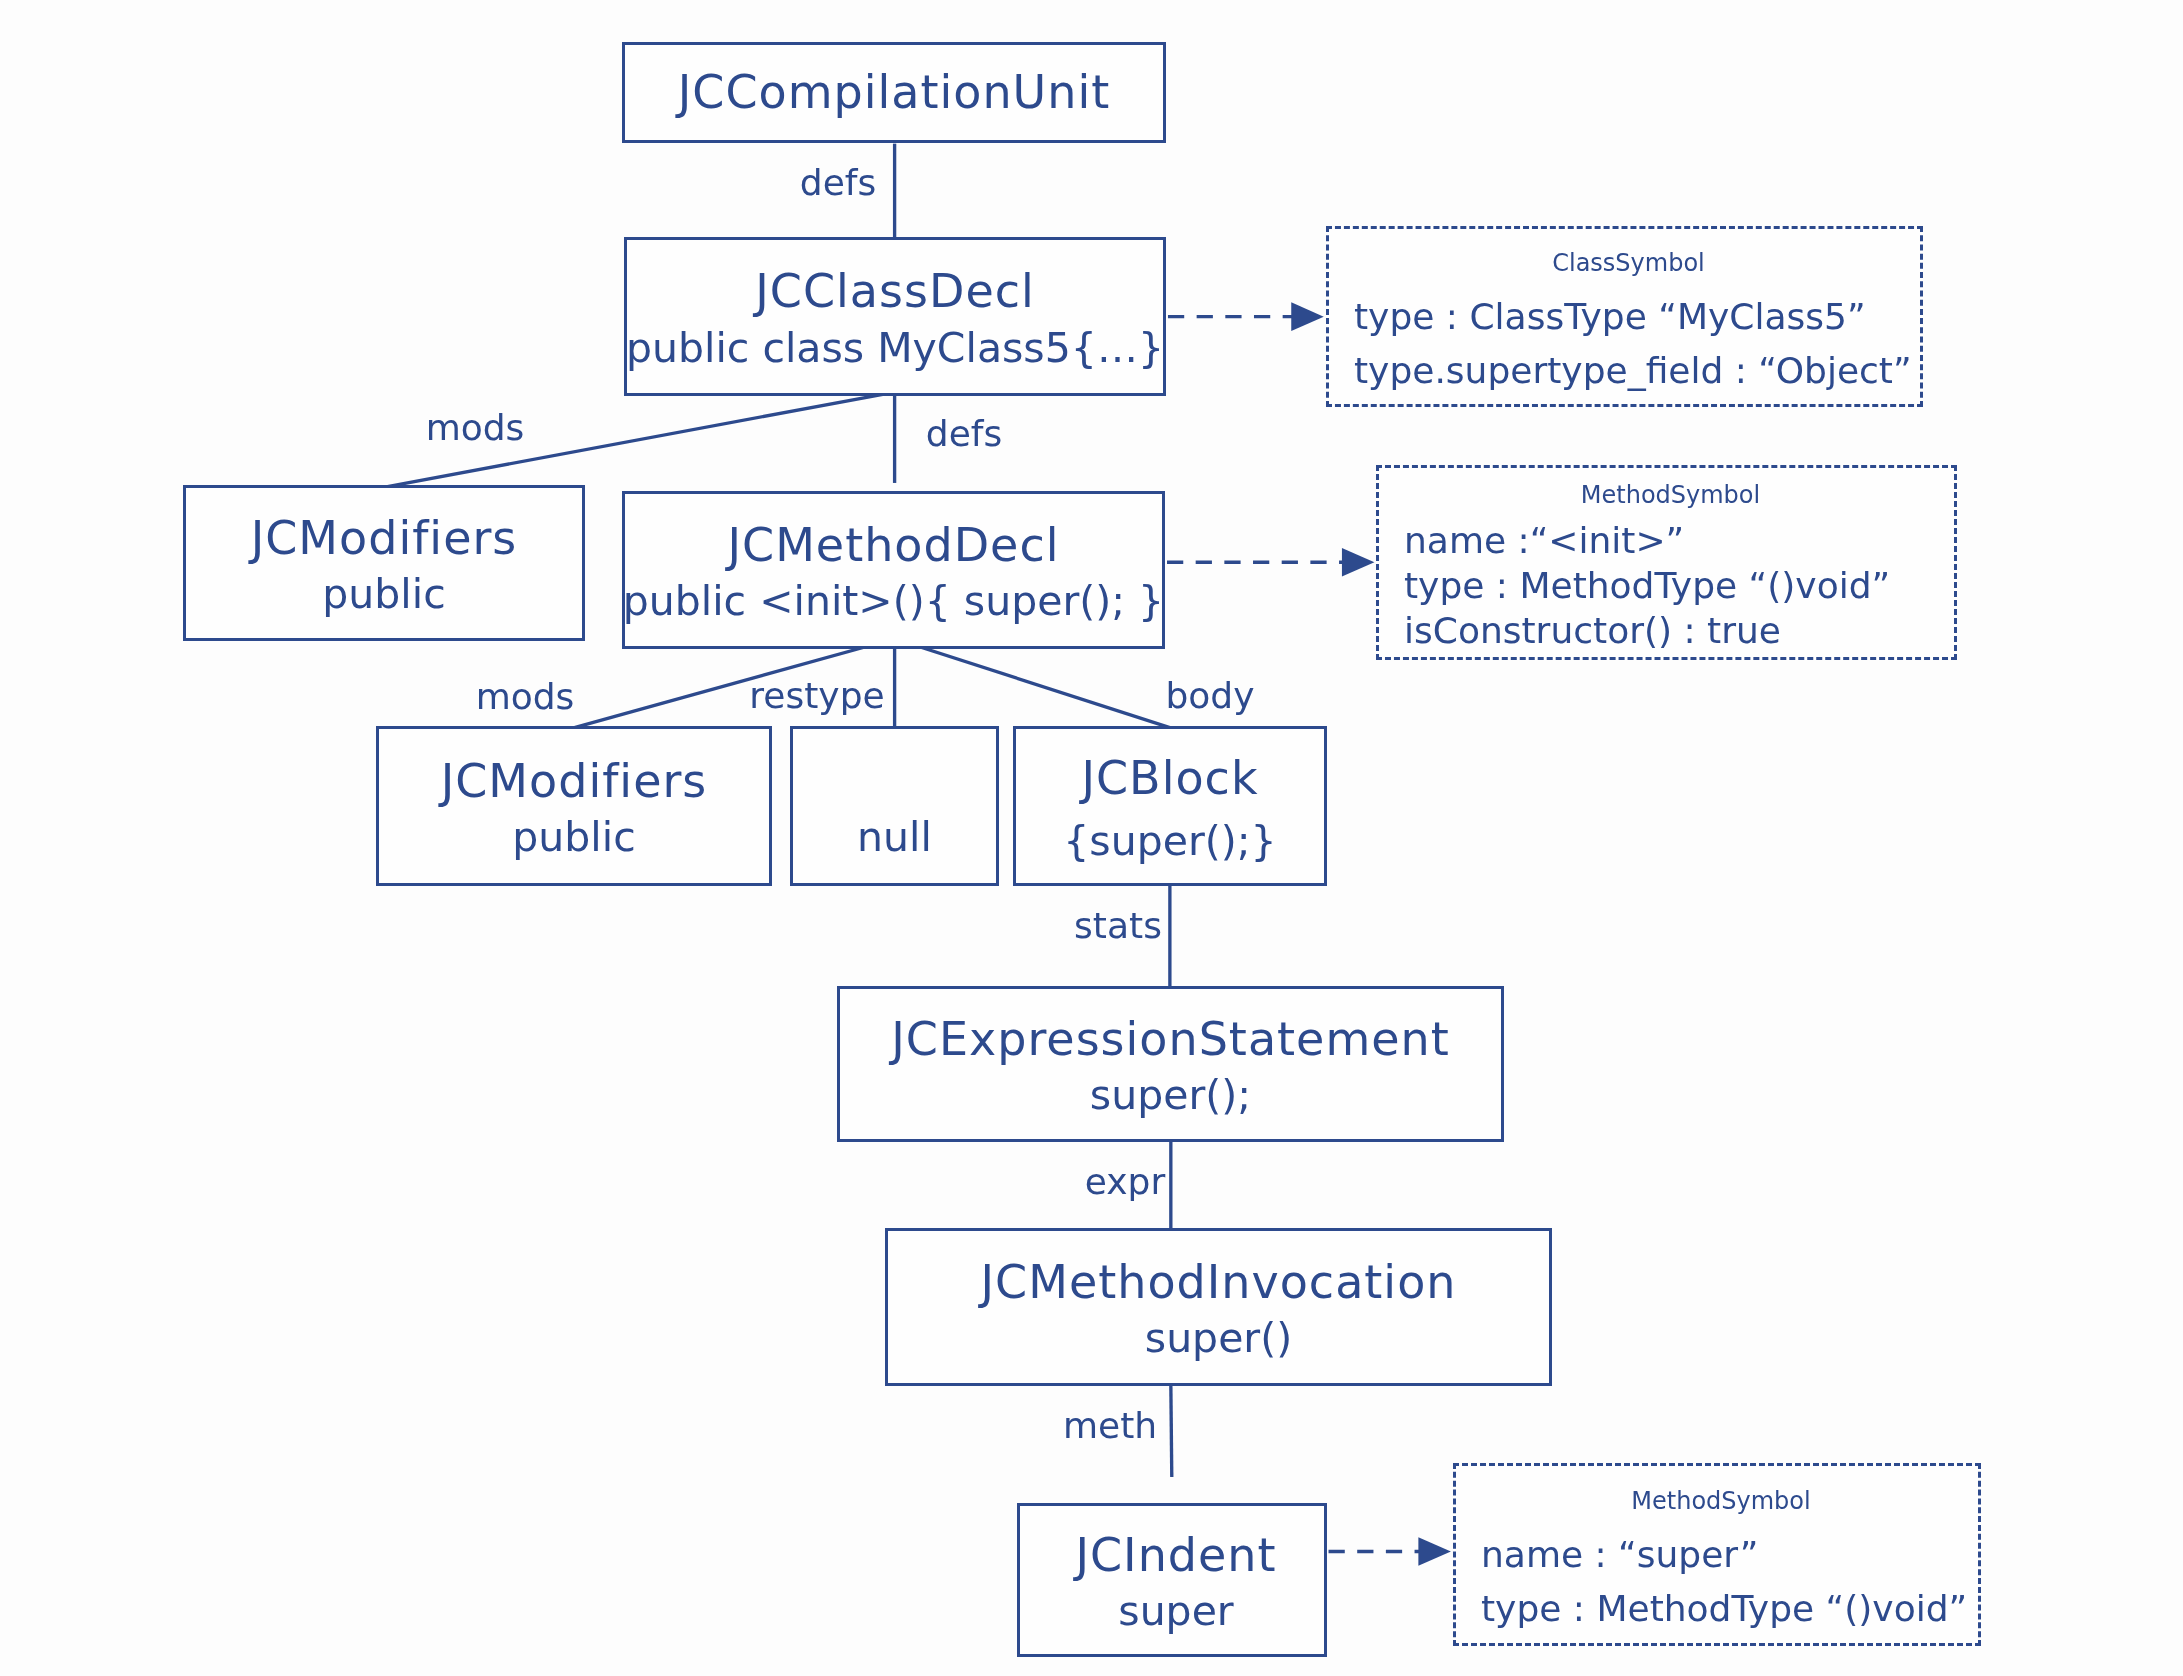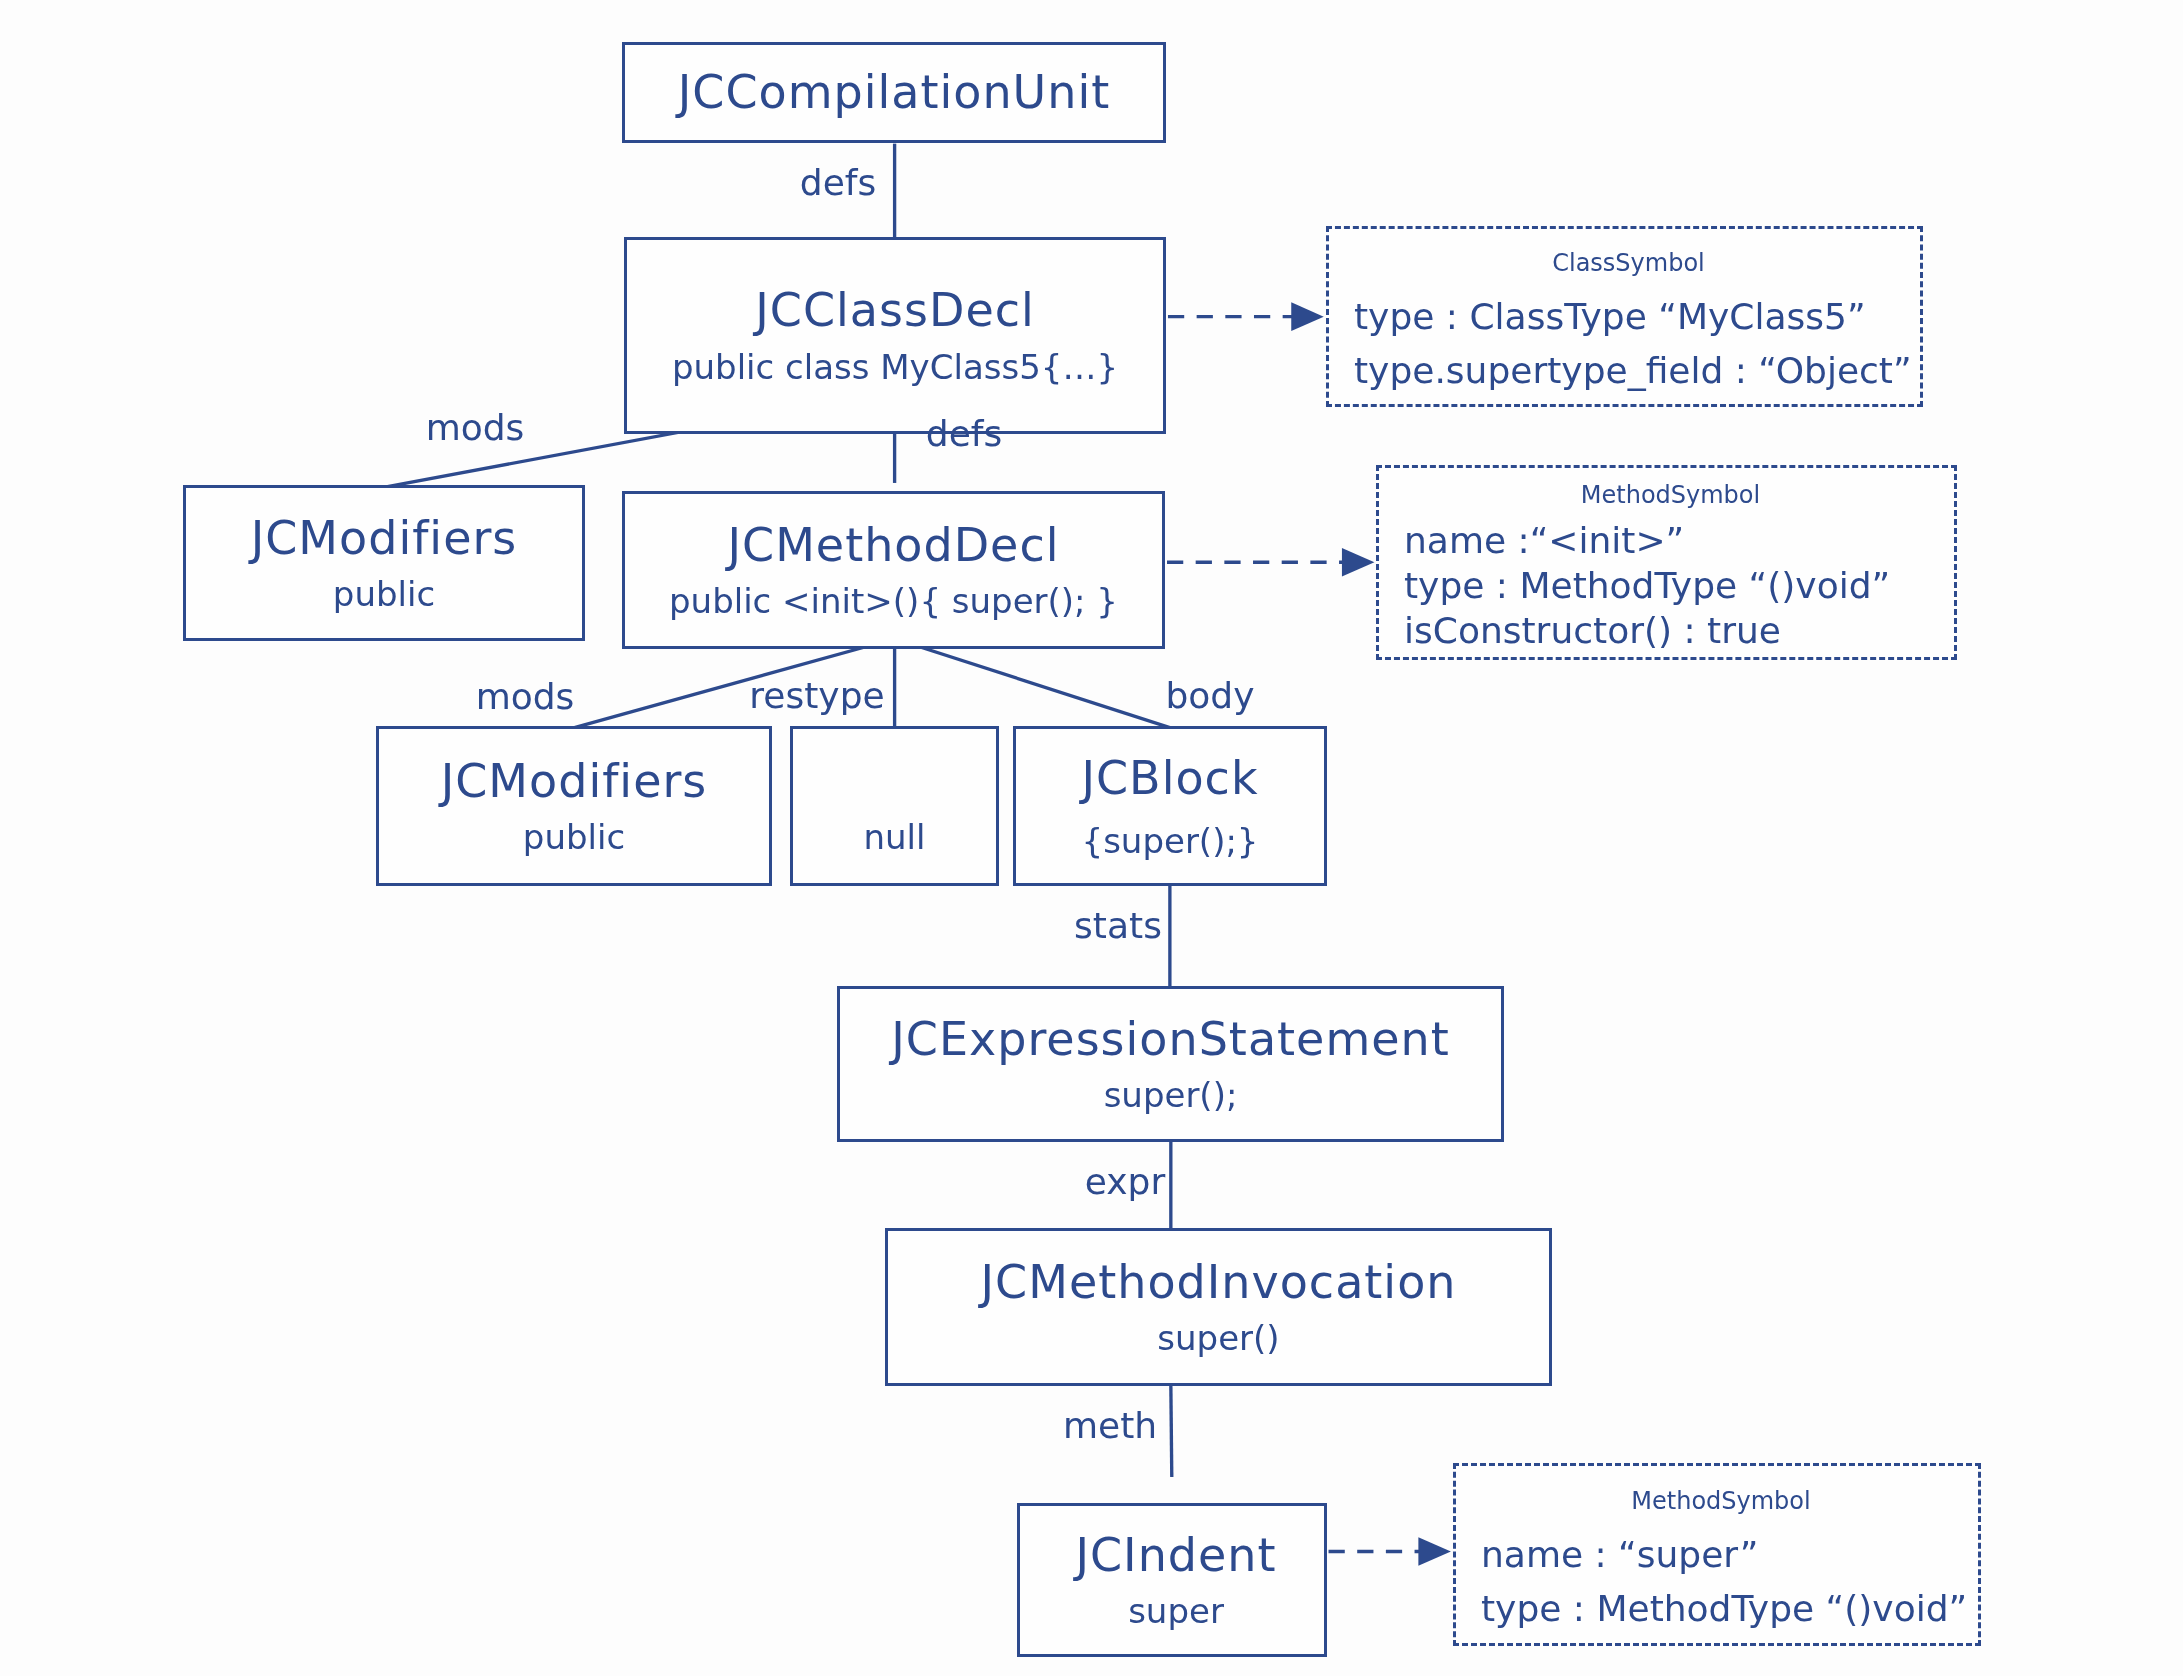--- a/index.html
+++ b/index.html
@@ -19,21 +19,21 @@
 
   .node{
     position:absolute;
     border:3.8px solid var(--accent);
     background:#fefefe;
     display:flex;flex-direction:column;align-items:center;justify-content:center;
     gap:5.7px;
     text-align:center;
   }
   .node-title{font-size:46px;line-height:57px;min-height:57px;letter-spacing:1px;white-space:nowrap;}
-  .node-sub{font-size:34px;line-height:44px;white-space:nowrap;}
+  .node-sub{font-size:41px;line-height:44px;white-space:nowrap;}
 
   .symbol{
     position:absolute;
     border:3.8px dashed var(--accent);
     background:#fefefe;
     display:flex;flex-direction:column;justify-content:center;
     padding:7.6px 17px 7.6px 25px;
   }
   .symbol-title{text-align:center;font-size:24px;white-space:nowrap;}
   .symbol-line{text-align:left;font-size:36px;white-space:nowrap;}
@@ -73,21 +73,21 @@
       <polygon points="1385,331 1351,316 1351,346"></polygon>
       <polygon points="1438,588 1404,573 1404,603"></polygon>
       <polygon points="1518,1623 1484,1608 1484,1638"></polygon>
     </g>
   </svg>
 
   <div class="node" style="left:622px;top:42px;width:544px;height:101px;">
     <div class="node-title">JCCompilationUnit</div>
   </div>
 
-  <div class="node" style="left:624px;top:237px;width:542px;height:197px;">
+  <div class="node" style="left:624px;top:237px;width:542px;height:159px;">
     <div class="node-title">JCClassDecl</div>
     <div class="node-sub">public class MyClass5{…}</div>
   </div>
 
   <div class="node" style="left:183px;top:485px;width:402px;height:156px;">
     <div class="node-title">JCModifiers</div>
     <div class="node-sub">public</div>
   </div>
 
   <div class="node" style="left:622px;top:483px;width:543px;height:158px;margin-top:8px;">

